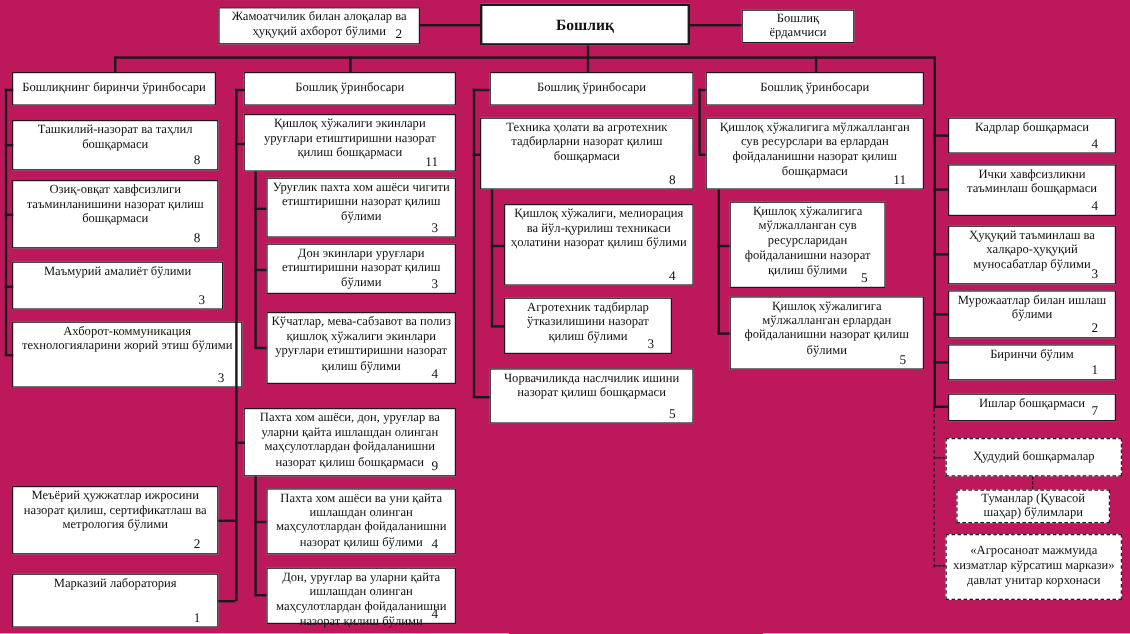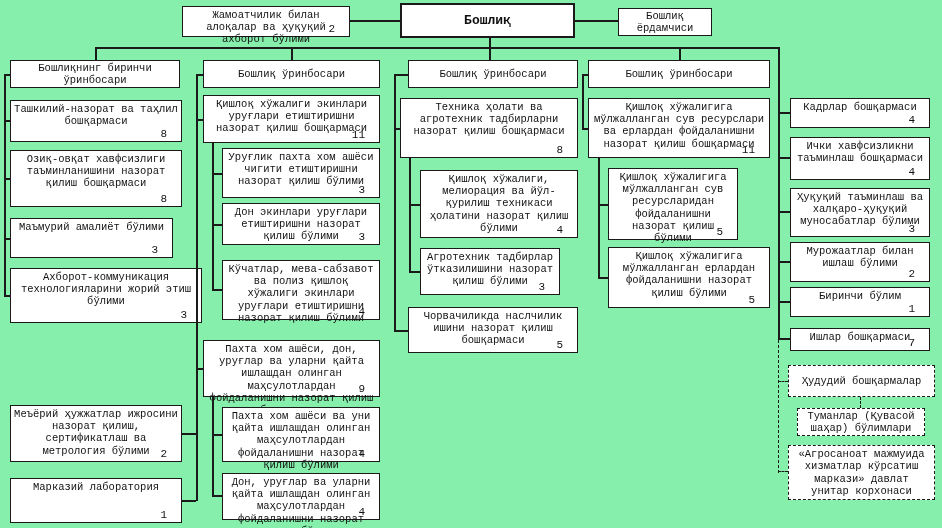--- a/index.html
+++ b/index.html
@@ -1,17 +1,17 @@
 <!DOCTYPE html>
 <html><head>
 <meta charset="utf-8">
 <style>
   html,body{margin:0;padding:0;background:#fff;}
-  #stage{position:relative;width:942px;height:528px;background:#86efac;overflow:hidden;
-         font-family:Liberation Mono, monospace;color:#111;}
+  #stage{position:relative;width:942px;height:528px;background:#be185d;overflow:hidden;
+         font-family:Liberation Serif, serif;color:#111;}
   .node{position:absolute;box-sizing:border-box;background:#fff;border:1.3px solid #1a1a1a;
         text-align:center;font-size:10.5px;line-height:1.16;padding:2px 3px 11px;}
   .node .lbl{display:block;}
   .node .cnt{position:absolute;right:14px;bottom:0;font-size:11px;}
   .ctr{display:flex;align-items:center;justify-content:center;padding:0 4px;}
   .chief{border-width:2.6px;font-weight:bold;font-size:13px;}
   .dashed{border-style:dashed;border-width:1.2px;}
   .hl,.vl{position:absolute;background:#1a1a1a;}
   .hl{height:1.5px;}
   .vl{width:1.5px;}
@@ -48,21 +48,21 @@
   </div>
 
   <div class="node" style="left:10px;top:100px;width:172px;height:42px">
     <span class="lbl">Ташкилий-назорат ва таҳлил бошқармаси</span>
     <span class="cnt">8</span>
   </div>
   <div class="node" style="left:10px;top:150px;width:172px;height:57px">
     <span class="lbl">Озиқ-овқат хавфсизлиги таъминланишини назорат қилиш бошқармаси</span>
     <span class="cnt">8</span>
   </div>
-  <div class="node" style="left:10px;top:218px;width:163px;height:40px">
+  <div class="node" style="left:10px;top:218px;width:176px;height:40px">
     <span class="lbl">Маъмурий амалиёт бўлими</span>
     <span class="cnt">3</span>
   </div>
   <div class="node" style="left:10px;top:268px;width:192px;height:55px">
     <span class="lbl">Ахборот-коммуникация технологияларини жорий этиш бўлими</span>
     <span class="cnt">3</span>
   </div>
   <div class="node" style="left:10px;top:405px;width:172px;height:57px">
     <span class="lbl">Меъёрий ҳужжатлар ижросини назорат қилиш, сертификатлаш ва метрология бўлими</span>
     <span class="cnt">2</span>

